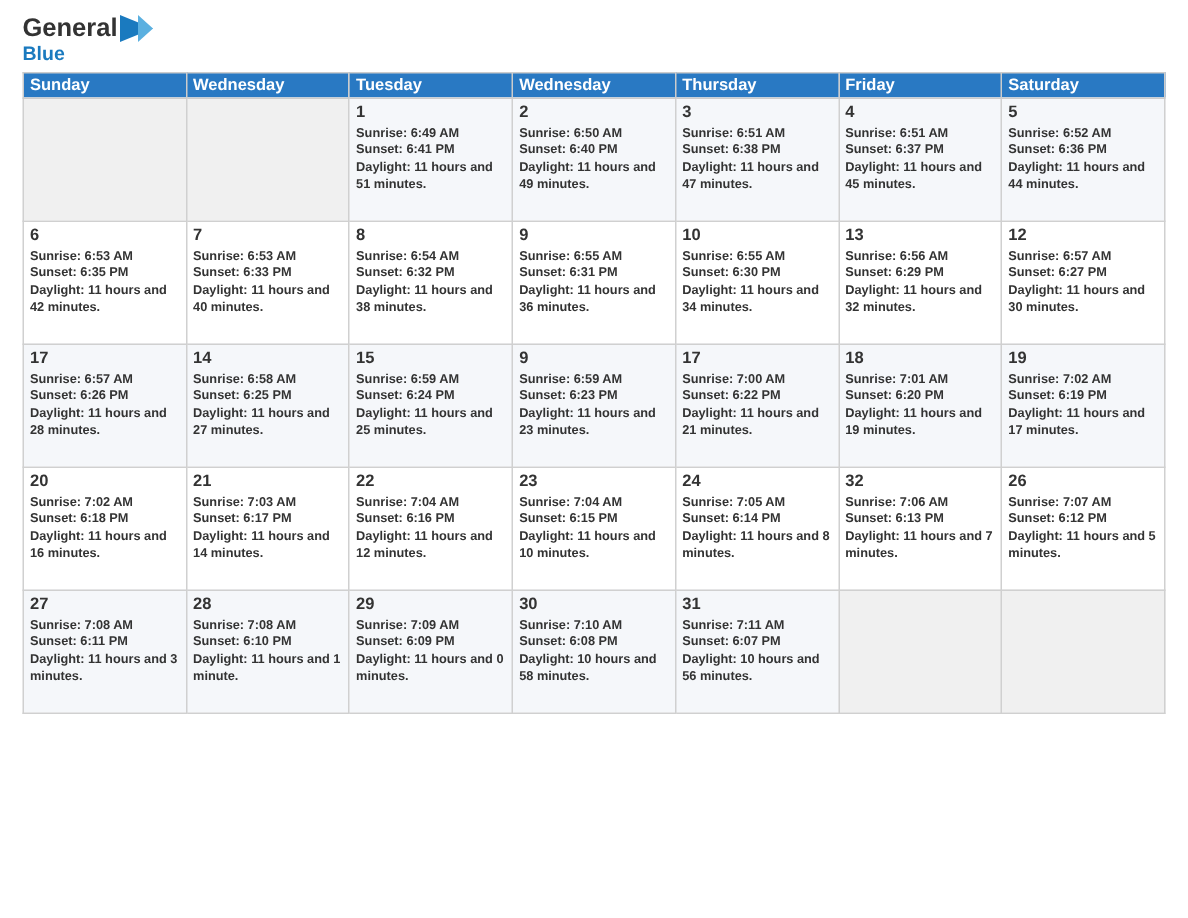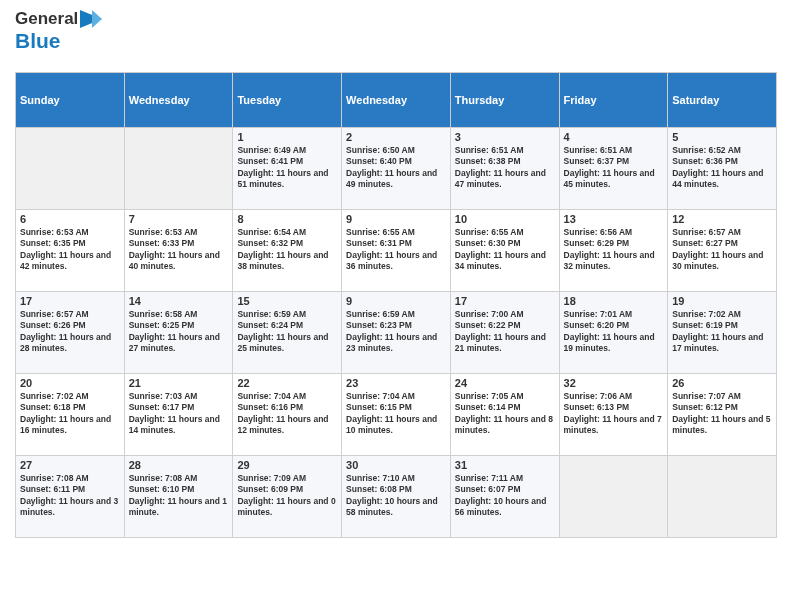--- a/index.html
+++ b/index.html
@@ -11,21 +11,21 @@
       overflow: hidden;
     }
     .container {
       width: 792px;
       padding: 10px 15px;
     }
     .header-area {
       display: flex;
       align-items: flex-start;
       justify-content: space-between;
-      margin-bottom: 20px;
+      margin-bottom: 5px;
     }
     .logo {
       display: flex;
       align-items: center;
       gap: 4px;
     }
     .title-block {
       text-align: right;
     }
     .month-title {
@@ -41,21 +41,21 @@
     table {
       width: 100%;
       border-collapse: collapse;
       table-layout: fixed;
     }
     thead tr th {
       background-color: #2979c3;
       color: #fff;
       font-size: 11px;
       font-weight: bold;
-      padding: 21px 4px;
+      padding: 2px 4px;
       text-align: left;
       border: 1px solid #ccc;
     }
     tbody tr td {
       vertical-align: top;
       border: 1px solid #d0d0d0;
       padding: 3px 4px;
       font-size: 9px;
       color: #333;
       height: 82px;
@@ -90,21 +90,21 @@
   <div class="header-area">
     <div class="logo">
   <div style="display:flex;flex-direction:column;align-items:flex-start;line-height:1.1">
     <div style="display:flex;align-items:center;gap:2px">
       <span style="font-size:17px;font-weight:bold;color:#333;">General</span>
       <svg width="22" height="18" viewBox="0 0 22 18">
         <polygon points="0,18 22,9 0,0" fill="#1a7abf"></polygon>
         <polygon points="12,18 22,9 12,0" fill="#5bb0e0"></polygon>
       </svg>
     </div>
-    <span style="font-size:21px;font-weight:bold;color:#1a7abf;">Blue</span>
+    <span style="font-size:13px;font-weight:bold;color:#1a7abf;">Blue</span>
   </div>
 </div>
     <div class="title-block">
       <div class="month-title"></div>
       <div class="subtitle"></div>
     </div>
   </div>
 
   <table>
     <thead>

